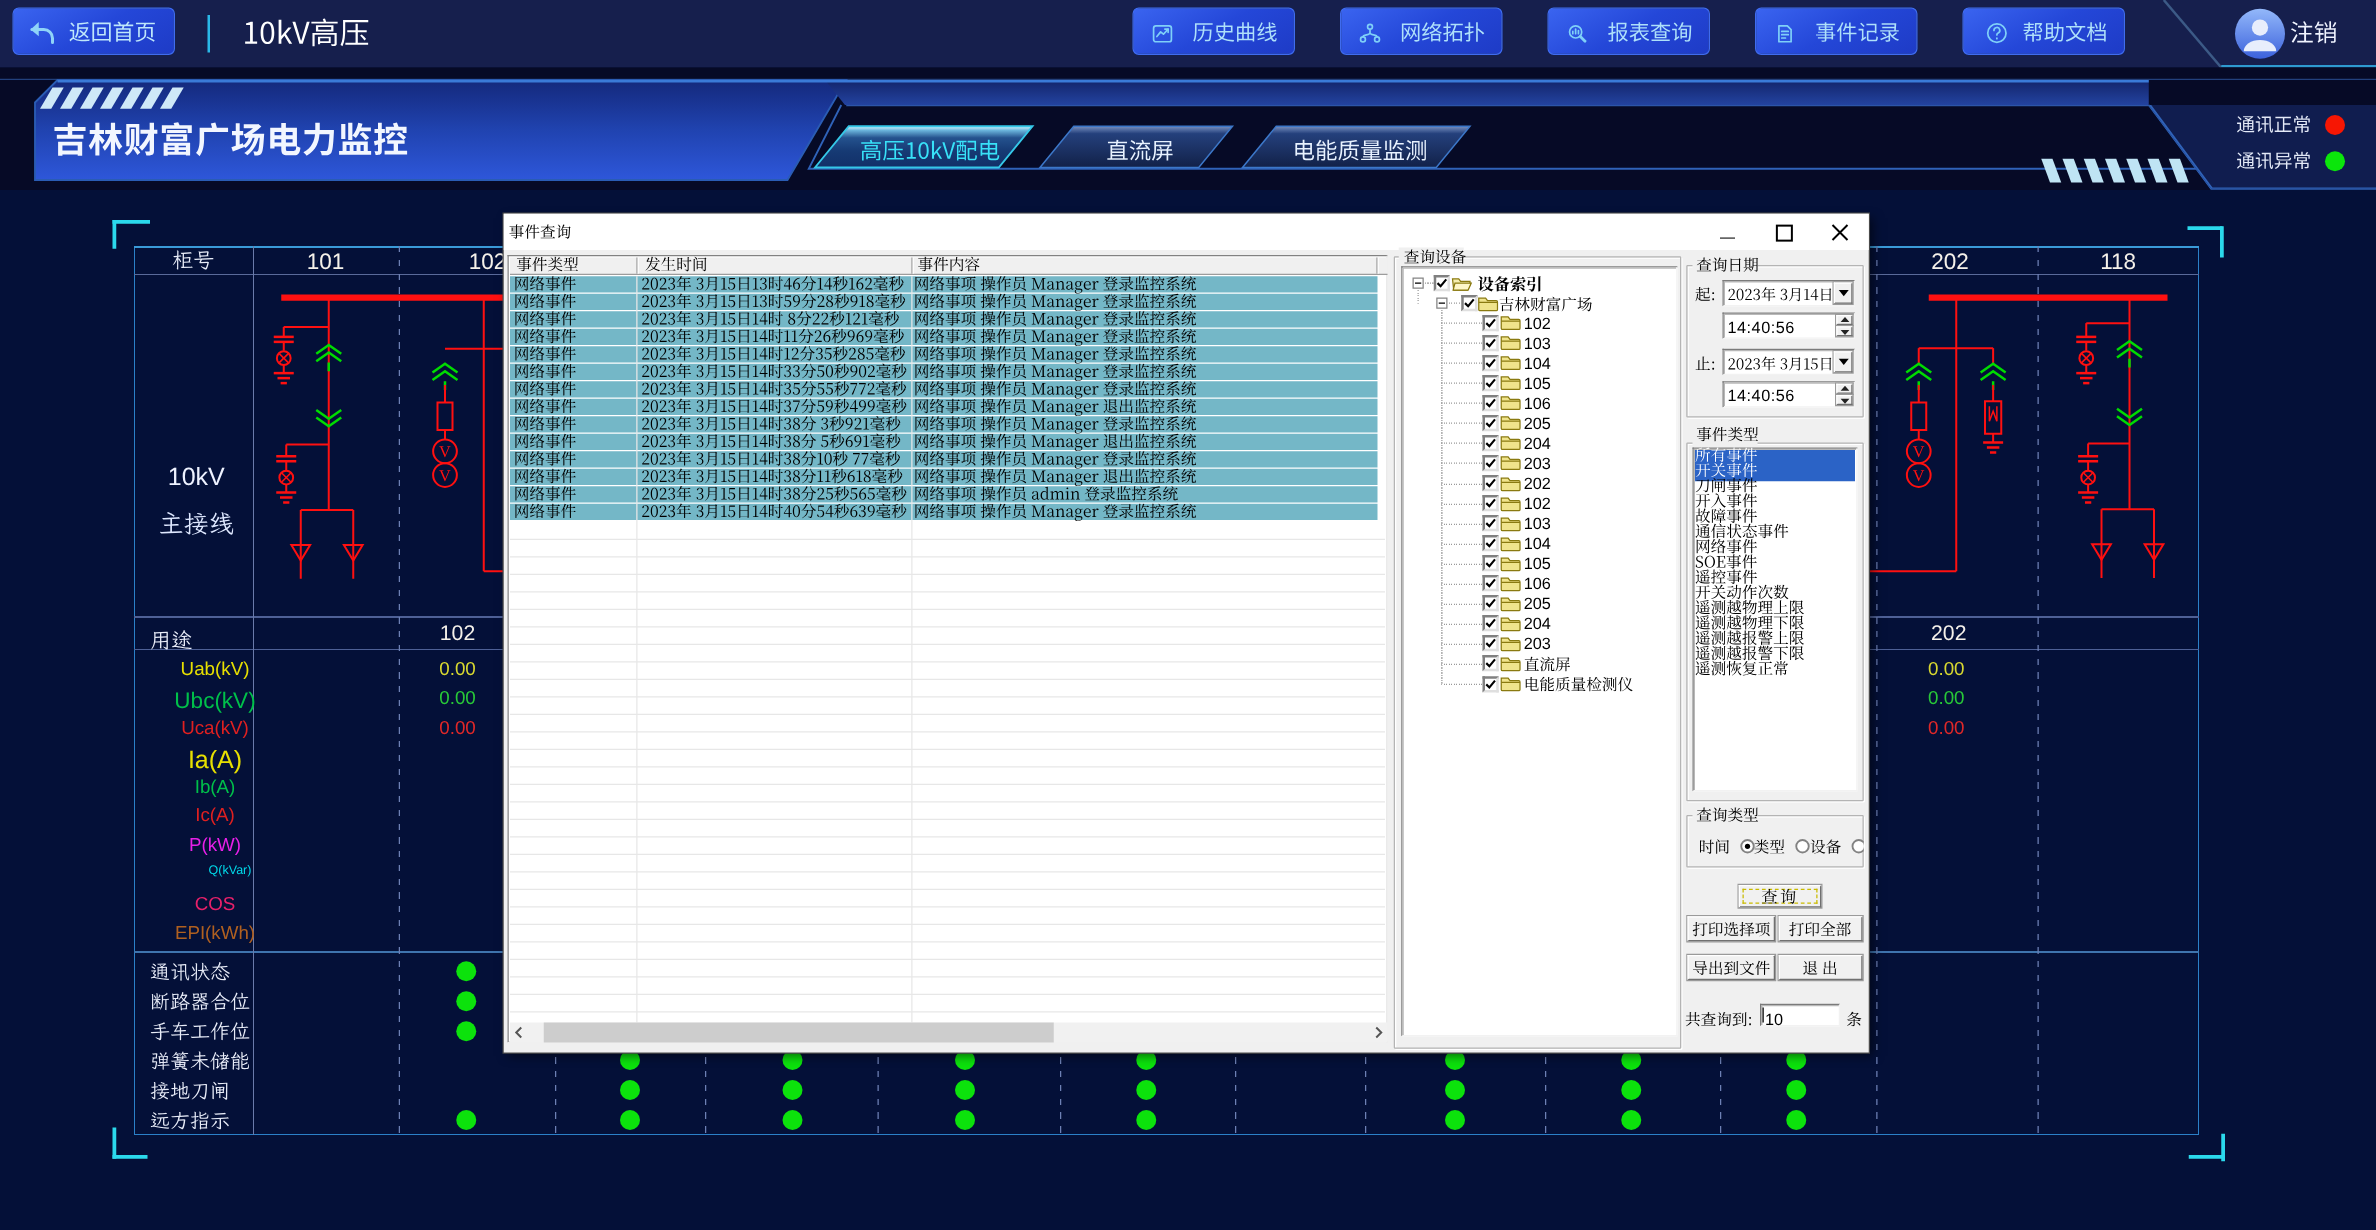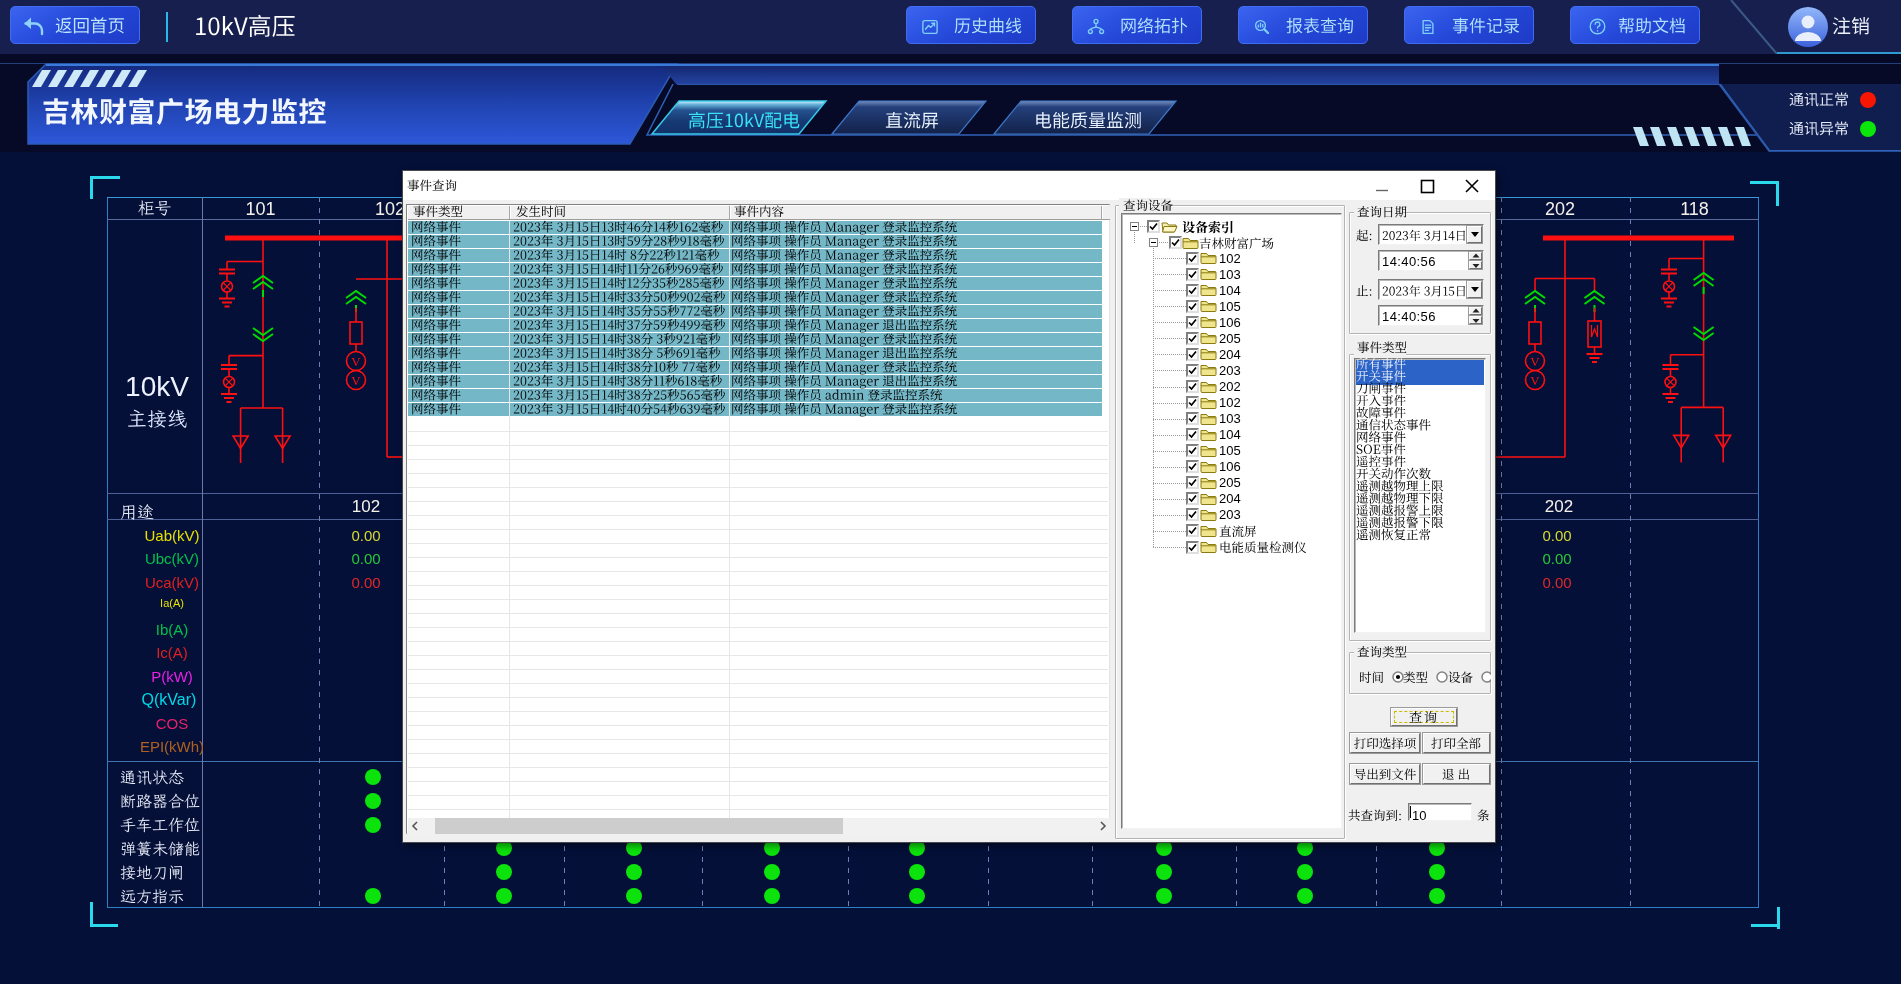--- a/index.html
+++ b/index.html
@@ -312,35 +312,35 @@
 <div class="cyan" style="left:1777px;top:755px;width:3px;height:22px"></div>
 <div class="cyan" style="left:1751px;top:772px;width:28px;height:3px"></div>
 </div>
 <div style="position:absolute;left:0;top:0;z-index:1">
     <div class="lat" style="left:260.5px;top:199px;font-size:18px;color:#f5f1ea;transform:translateX(-50%);">101</div>
     <div class="lat" style="left:390px;top:199px;font-size:18px;color:#f5f1ea;transform:translateX(-50%);">102</div>
     <div class="lat" style="left:1560px;top:199px;font-size:18px;color:#f5f1ea;transform:translateX(-50%);">202</div>
     <div class="lat" style="left:1694.5px;top:199px;font-size:18px;color:#f5f1ea;transform:translateX(-50%);">118</div>
     <div class="lat" style="left:366px;top:497px;font-size:17px;color:#f5f1ea;transform:translateX(-50%);">102</div>
     <div class="lat" style="left:1559px;top:497px;font-size:17px;color:#f5f1ea;transform:translateX(-50%);">202</div>
-    <div class="lat" style="left:157px;top:371px;font-size:28px;color:#eef2ff;font-family:'Liberation Sans',sans-serif;transform:translateX(-50%);">10kV</div>
+    <div class="lat" style="left:157px;top:371px;font-size:20px;color:#eef2ff;font-family:'Liberation Sans',sans-serif;transform:translateX(-50%);">10kV</div>
     <div class="lat" style="left:366px;top:526.5px;font-size:15px;color:#d8d830;transform:translateX(-50%);">0.00</div>
     <div class="lat" style="left:1557px;top:526.5px;font-size:15px;color:#d8d830;transform:translateX(-50%);">0.00</div>
     <div class="lat" style="left:366px;top:550px;font-size:15px;color:#28c838;transform:translateX(-50%);">0.00</div>
     <div class="lat" style="left:1557px;top:550px;font-size:15px;color:#28c838;transform:translateX(-50%);">0.00</div>
     <div class="lat" style="left:366px;top:573.5px;font-size:15px;color:#e02828;transform:translateX(-50%);">0.00</div>
     <div class="lat" style="left:1557px;top:573.5px;font-size:15px;color:#e02828;transform:translateX(-50%);">0.00</div>
     <div class="lat" style="left:172px;top:526.5px;font-size:15px;color:#e8e000;transform:translateX(-50%);">Uab(kV)</div>
-    <div class="lat" style="left:172px;top:550.0px;font-size:15px;color:#00c04a;transform:translateX(-50%);text-align:right;">Ubc(kV)</div>
+    <div class="lat" style="left:172px;top:550.0px;font-size:18px;color:#00c04a;transform:translateX(-50%);text-align:right;">Ubc(kV)</div>
     <div class="lat" style="left:172px;top:573.5px;font-size:15px;color:#e02020;transform:translateX(-50%);">Uca(kV)</div>
-    <div class="lat" style="left:172px;top:597.0px;font-size:11px;color:#e8e000;transform:translateX(-50%);">Ia(A)</div>
+    <div class="lat" style="left:172px;top:597.0px;font-size:20px;color:#e8e000;transform:translateX(-50%);">Ia(A)</div>
     <div class="lat" style="left:172px;top:620.5px;font-size:15px;color:#00c04a;transform:translateX(-50%);">Ib(A)</div>
     <div class="lat" style="left:172px;top:644.0px;font-size:15px;color:#e02020;transform:translateX(-50%);">Ic(A)</div>
     <div class="lat" style="left:172px;top:667.5px;font-size:15px;color:#e820e8;transform:translateX(-50%);">P(kW)</div>
-    <div class="lat" style="left:169px;top:691.0px;font-size:16px;color:#00d8e8;transform:translateX(-50%);text-align:center;">Q(kVar)</div>
+    <div class="lat" style="left:184px;top:691.0px;font-size:10px;color:#00d8e8;transform:translateX(-50%);text-align:center;">Q(kVar)</div>
     <div class="lat" style="left:172px;top:714.5px;font-size:15px;color:#e8206a;transform:translateX(-50%);">COS</div>
     <div class="lat" style="left:172px;top:738.0px;font-size:15px;color:#b06020;transform:translateX(-50%);">EPI(kWh)</div>
   </div>
 
 <div id="dlg">
   <div id="dlgtitle"></div>
   <svg class="abs" width="130" height="18" style="left:963px;top:6px" viewBox="0 0 130 18" stroke="#000" fill="none">
       <path d="M10 13.5 H22" stroke="#666" stroke-width="1.4"></path>
       <rect x="55.5" y="3.5" width="12" height="12" stroke-width="1.6"></rect>
       <path d="M100 3 L112 15 M112 3 L100 15" stroke-width="1.6"></path>

